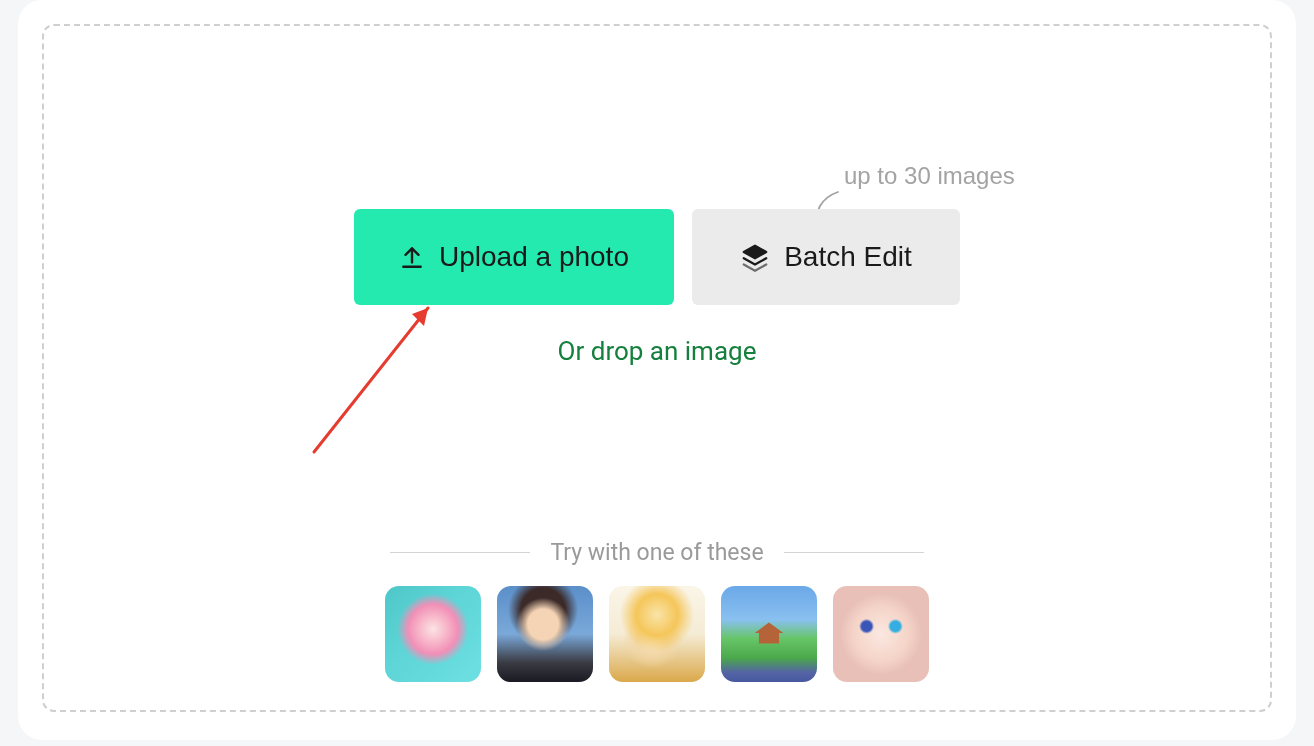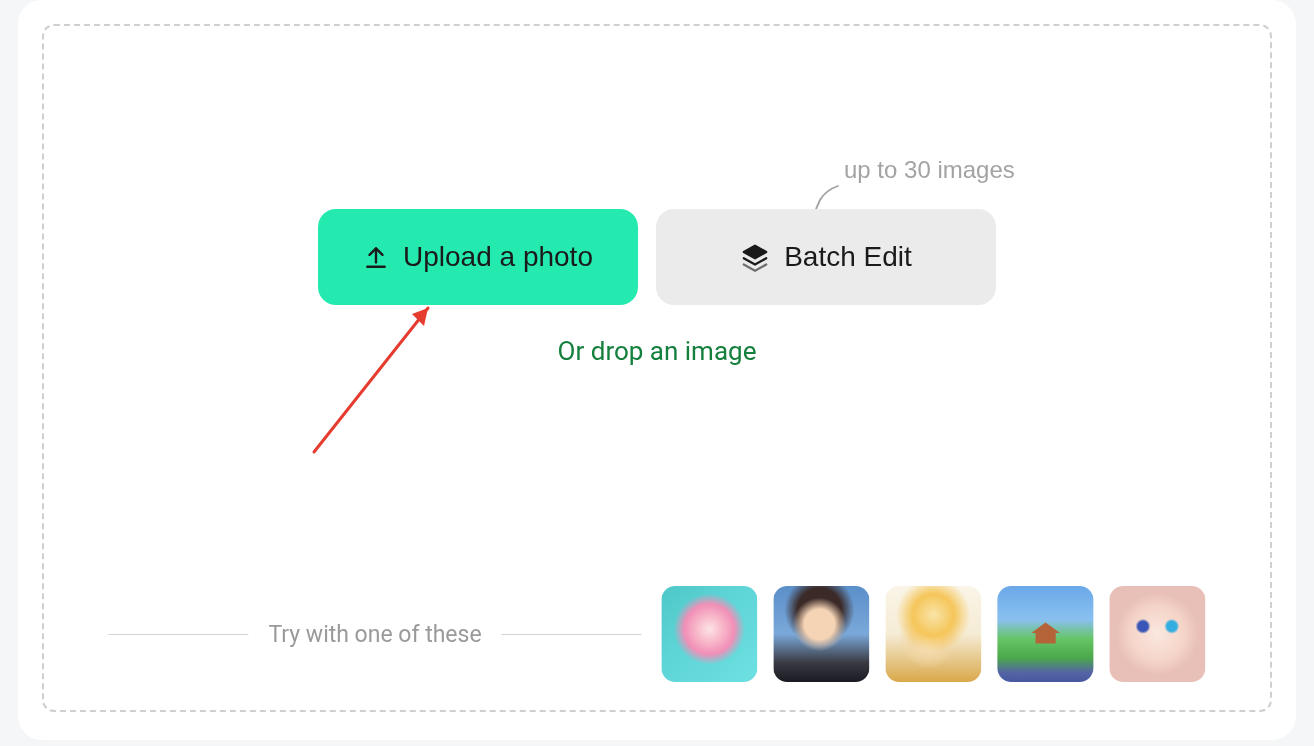--- a/index.html
+++ b/index.html
@@ -37,56 +37,56 @@
       top: 183px;
       left: 50%;
       transform: translateX(-50%);
       display: flex;
       gap: 18px;
       align-items: center;
     }
     
     .btn {
       height: 96px;
-      border-radius: 18px;
+      border-radius: 6px;
       display: flex;
       align-items: center;
       justify-content: center;
       gap: 14px;
       font-size: 28px;
       font-weight: 500;
       color: #1a1a1a;
       cursor: pointer;
       border: none;
       padding: 0 40px;
     }
     
     .btn-primary {
       background: #24eab0;
       width: 320px;
     }
     
     .btn-secondary {
       background: #ebebeb;
-      width: 340px;
+      width: 268px;
     }
     
     .icon-upload {
       width: 26px;
       height: 26px;
     }
     
     .icon-layers {
       width: 30px;
       height: 30px;
     }
     
     .annotation {
       position: absolute;
-      top: 130px;
+      top: 136px;
       left: 792px;
       display: flex;
       align-items: flex-start;
     }
     
     .annotation-text {
       font-family: "Comic Sans MS", cursive, sans-serif;
       font-size: 24px;
       color: #a3a3a3;
       margin-left: 8px;
@@ -114,21 +114,21 @@
       left: 252px;
       pointer-events: none;
     }
     
     .samples-section {
       position: absolute;
       bottom: 28px;
       left: 50%;
       transform: translateX(-50%);
       display: flex;
-      flex-direction: row;
+      flex-direction: column;
       align-items: center;
       gap: 20px;
     }
     
     .samples-header {
       display: flex;
       align-items: center;
       gap: 20px;
     }
     

